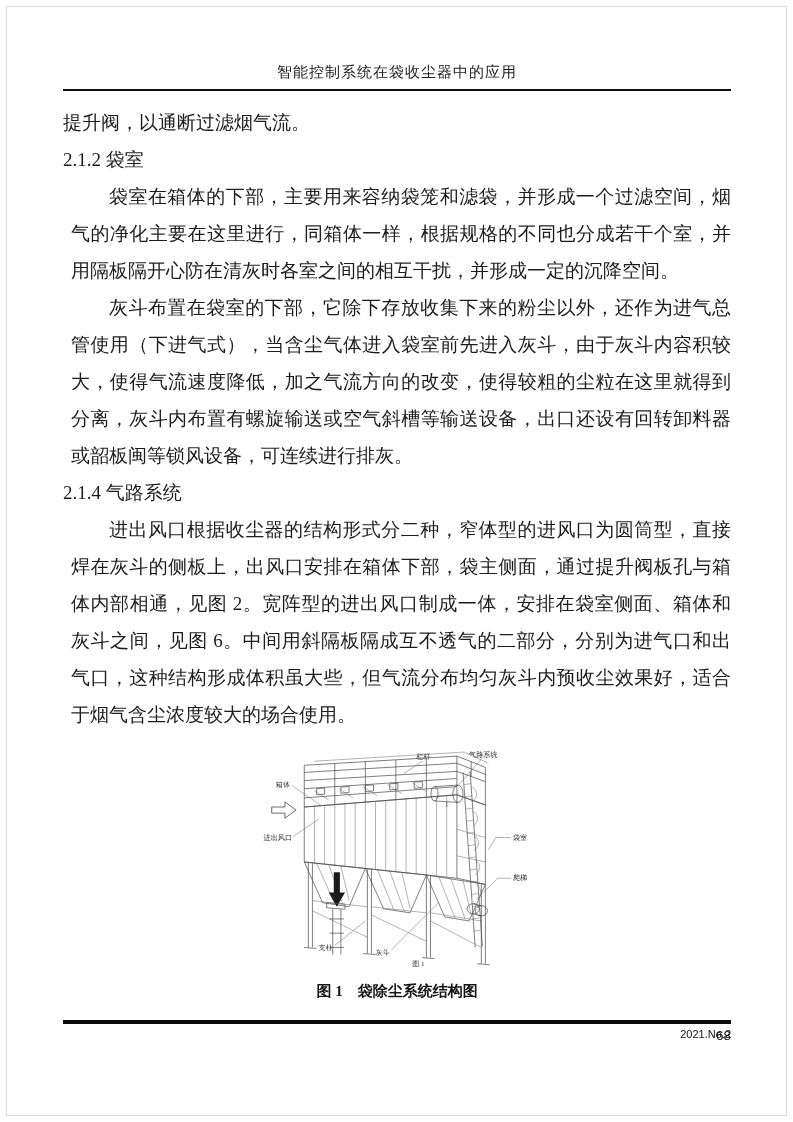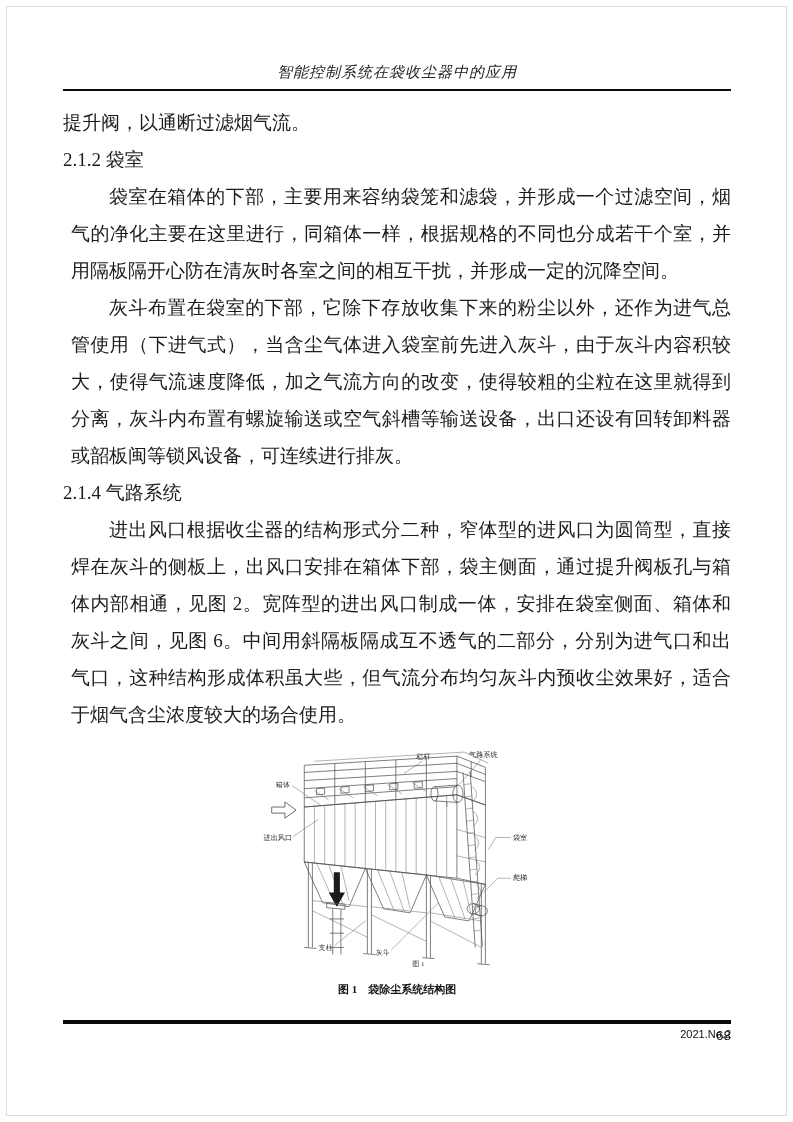--- a/index.html
+++ b/index.html
@@ -5,42 +5,42 @@
   html,body { margin:0; padding:0; background:#ffffff; }
   .page {
     position:relative; width:793px; height:1122px; background:#ffffff;
     font-family:"Liberation Serif","DejaVu Serif",serif; color:#1b1b1b;
     overflow:hidden;
   }
   .scan-edge { position:absolute; inset:6px; border:1px solid #dcdcdc; pointer-events:none; }
 
   .header-title {
     position:absolute; top:63px; left:63px; width:668px;
-    text-align:center; font-size:15px; letter-spacing:1px; color:#222;font-style:italic;
+    text-align:center; font-size:15px; letter-spacing:1px; color:#222;
   }
   .header-rule {
     position:absolute; top:89px; left:63px; width:668px; height:2px; background:#0c0c0c;
   }
 
   .body-text {
     position:absolute; top:104px; left:63px; width:668px;
     font-size:19px; line-height:37px; text-align:justify; color:#1c1c1c;
   }
   .body-text p { margin:0; }
   .body-text .indent { text-indent:2em;margin-left:8px; }
 
   .figure-wrap { position:absolute; top:748px; left:262px; width:284px; height:232px; }
   .figure-wrap svg { display:block; width:100%; height:100%; }
   .fig-line { stroke:#4a4a4a; stroke-width:0.7; fill:none; }
   .fig-line-thin { stroke:#6a6a6a; stroke-width:0.5; fill:none; }
   .fig-label { font-family:"Liberation Serif","DejaVu Serif",serif; font-size:7px; fill:#2a2a2a; }
 
   .figure-caption {
     position:absolute; top:982px; left:63px; width:668px;
-    text-align:center; font-weight:bold; font-size:11px; color:#151515;
+    text-align:center; font-weight:bold; font-size:15px; color:#151515;
   }
 
   .footer-rule {
     position:absolute; top:1020px; left:63px; width:668px; height:4px; background:#0a0a0a;
   }
   .footer-page {
     position:absolute; top:1028px; left:63px; width:668px; text-align:right;
     font-family:"Liberation Sans","DejaVu Sans",sans-serif; font-size:13.5px; color:#111;
   }
   .footer-issue {

